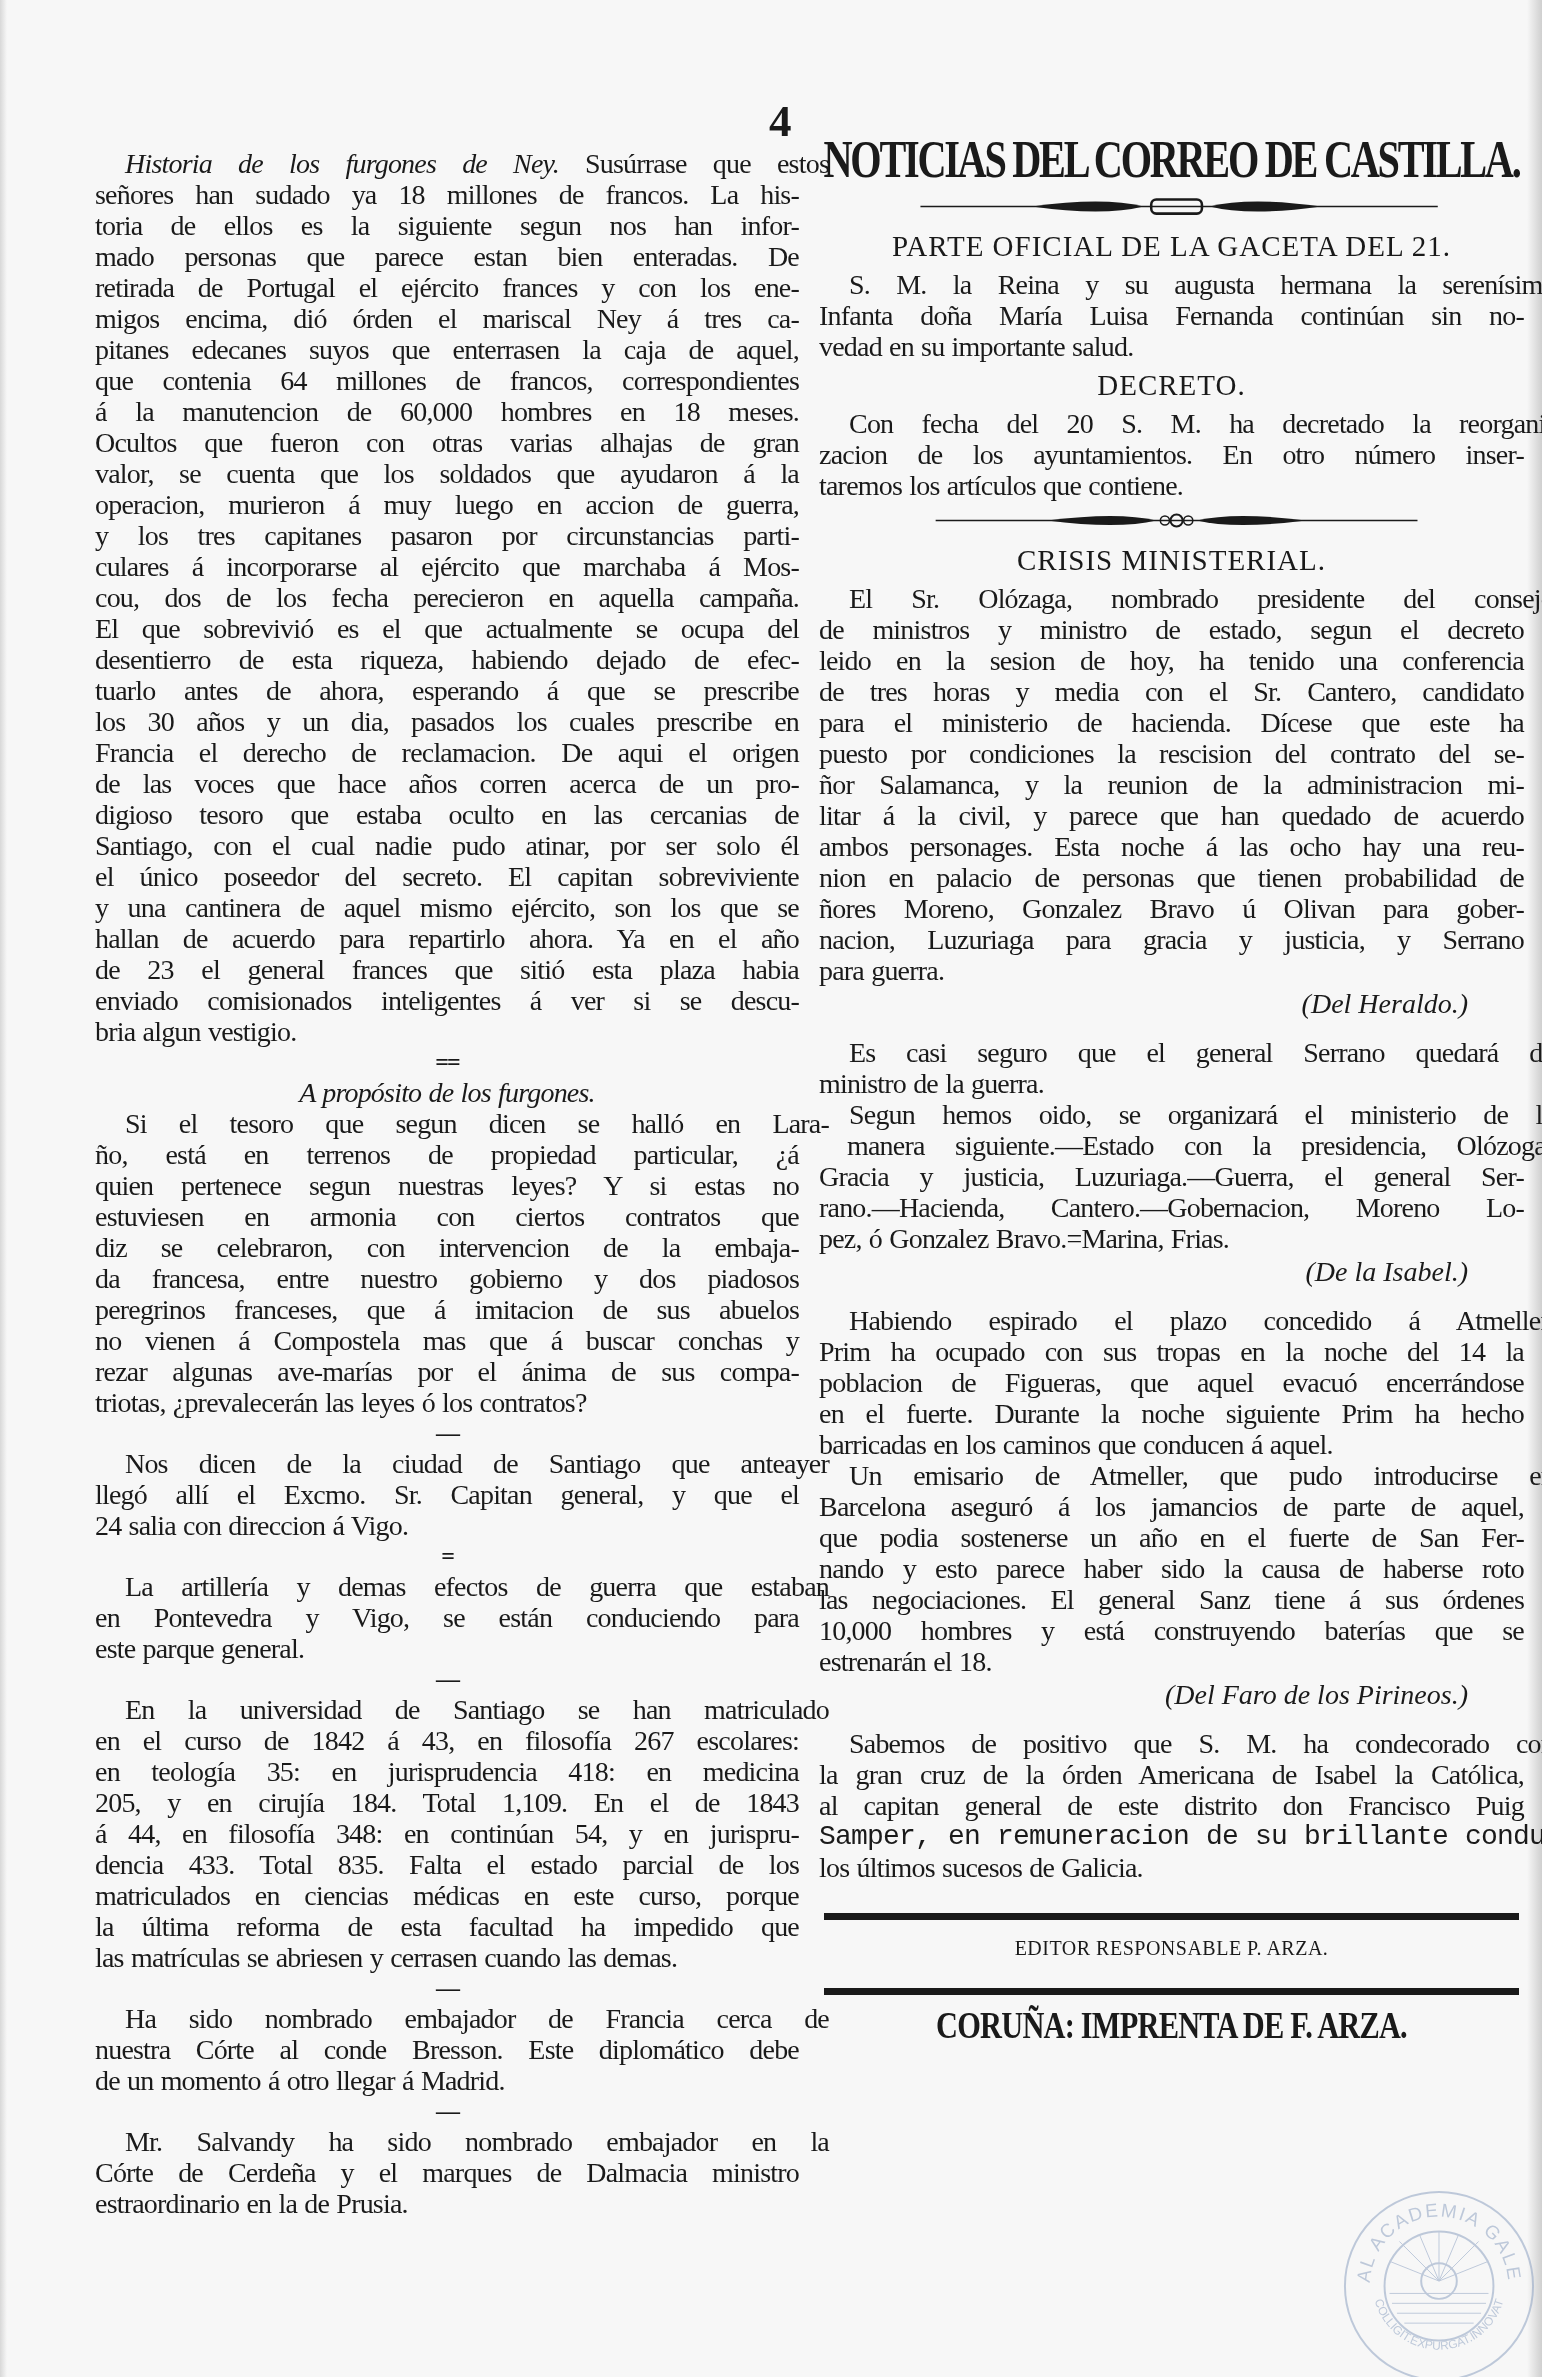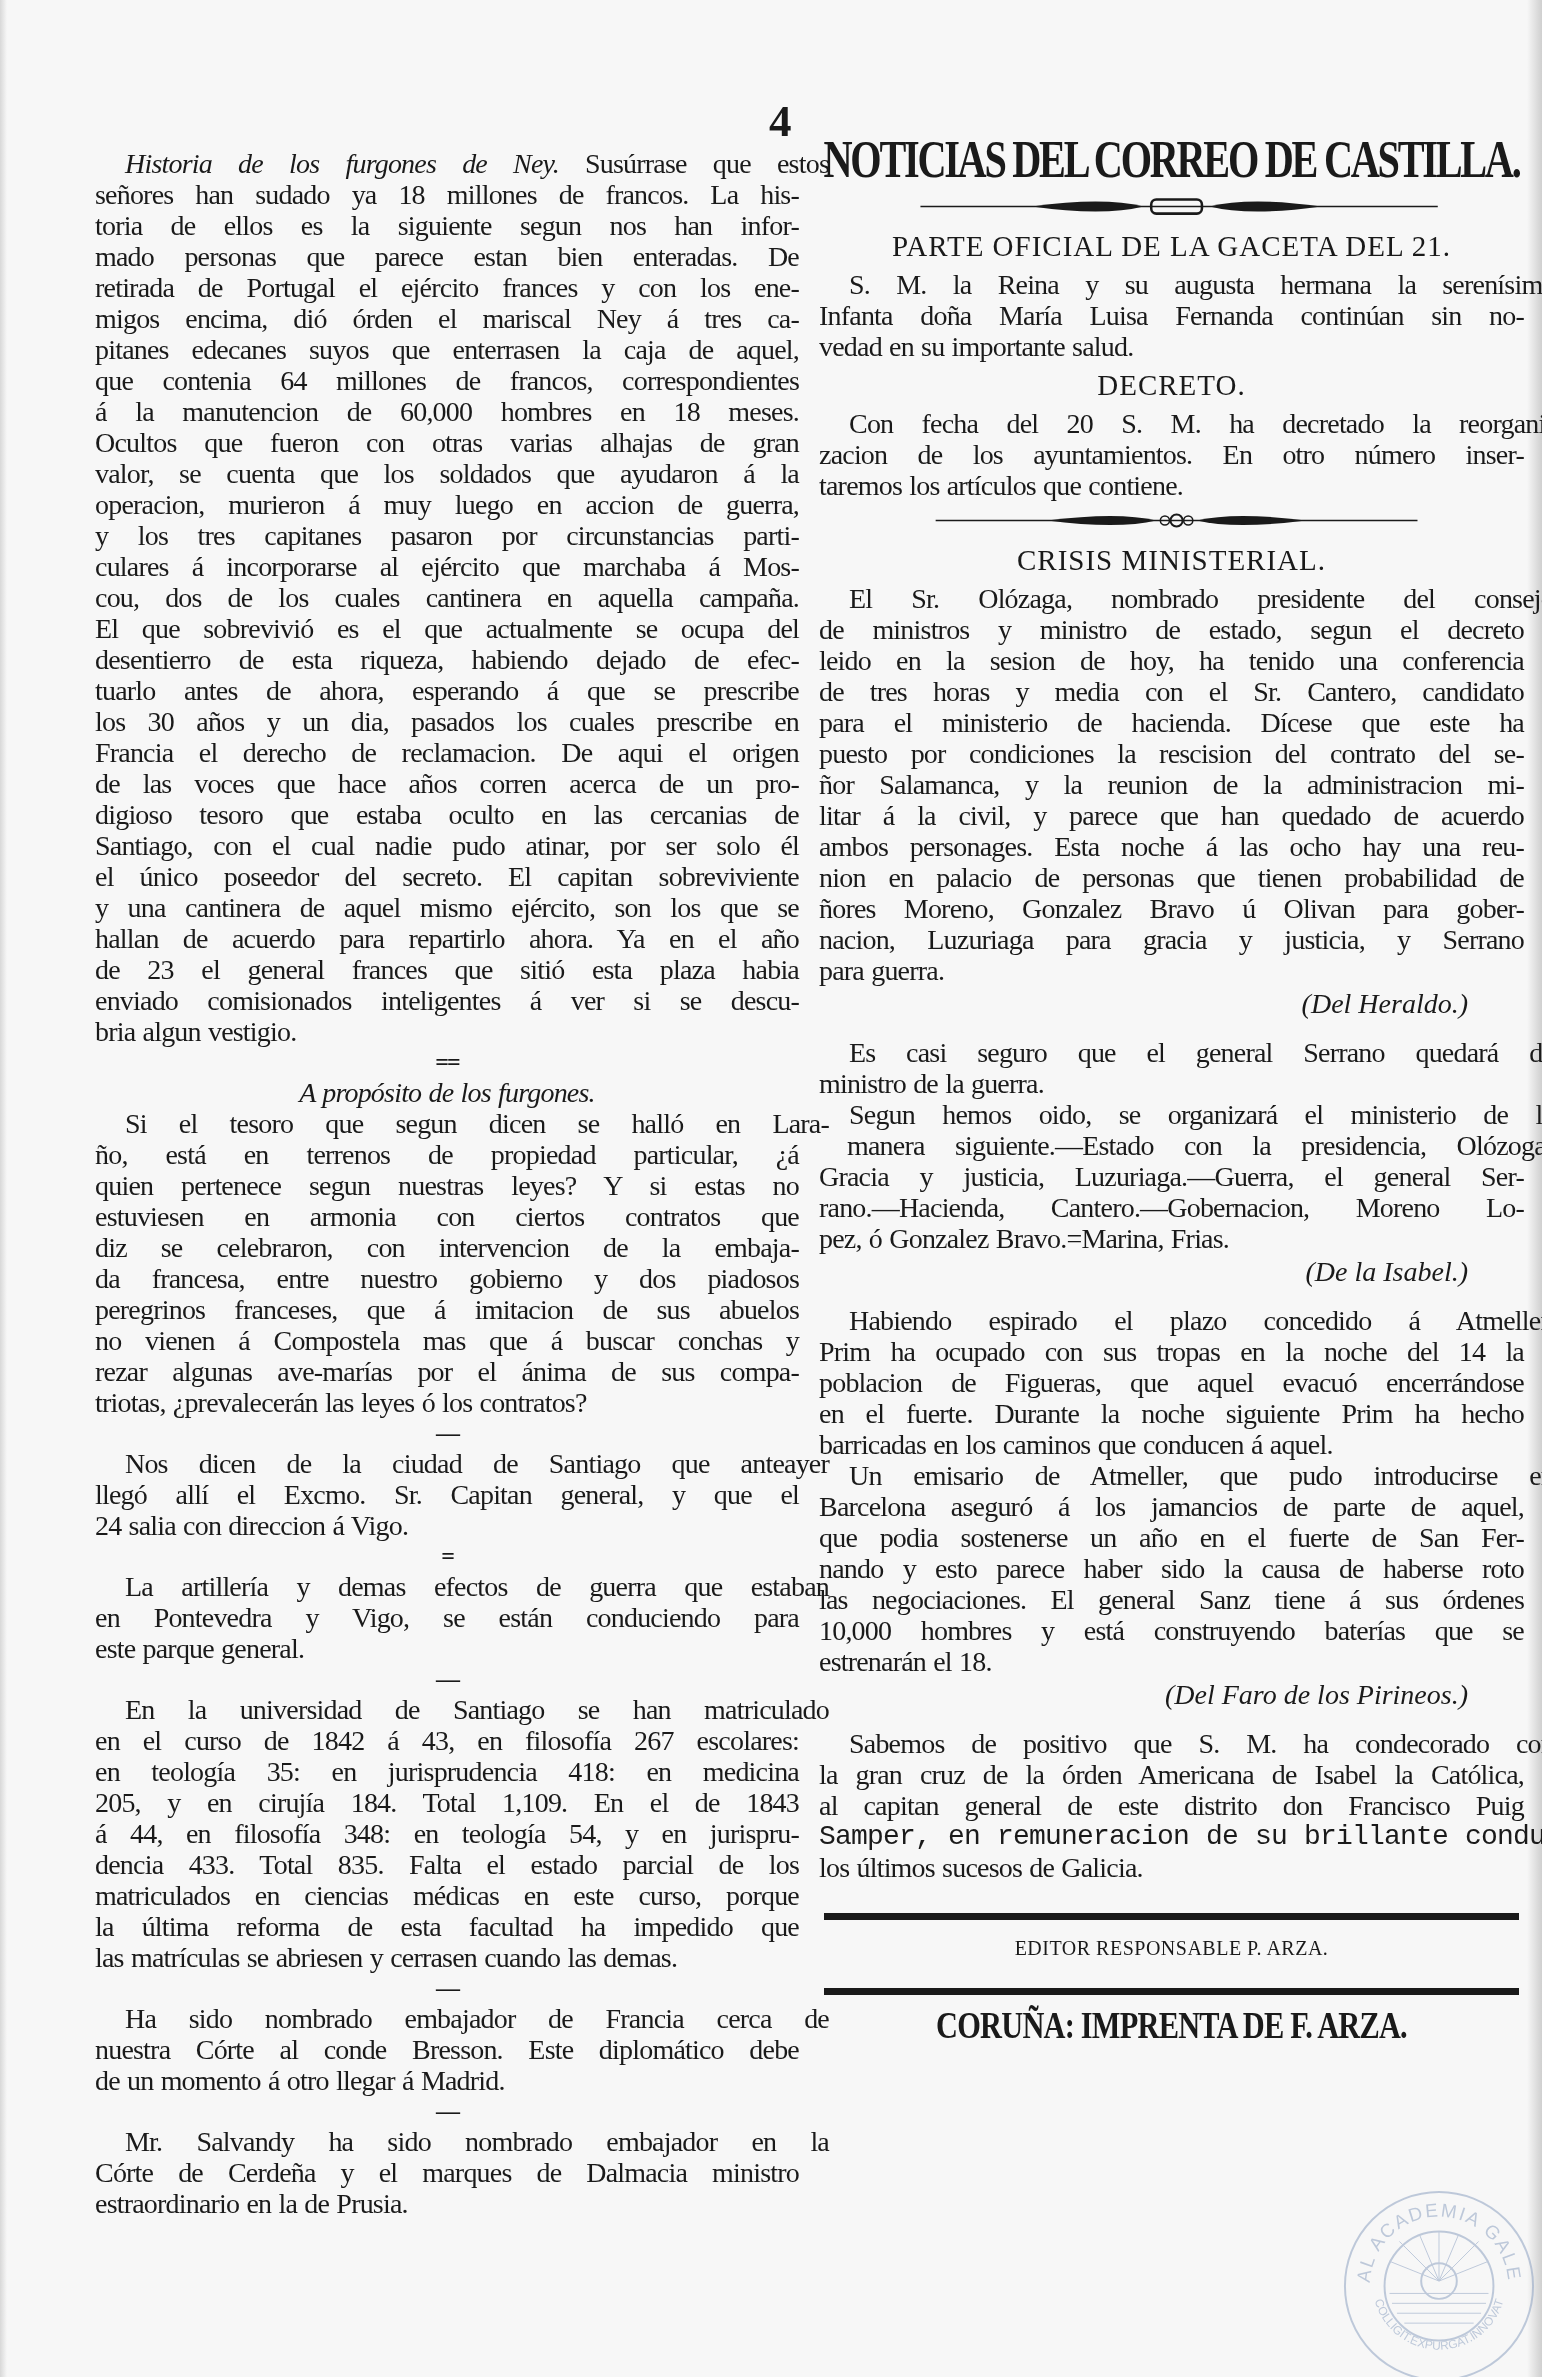--- a/index.html
+++ b/index.html
@@ -56,21 +56,21 @@
       <span class="ln" style="width: 704px;">retirada de Portugal el ejército frances y con los ene-</span>
       <span class="ln" style="width: 704px;">migos encima, dió órden el mariscal Ney á tres ca-</span>
       <span class="ln" style="width: 704px;">pitanes edecanes suyos que enterrasen la caja de aquel,</span>
       <span class="ln" style="width: 704px;">que contenia 64 millones de francos, correspondientes</span>
       <span class="ln" style="width: 704px;">á la manutencion de 60,000 hombres en 18 meses.</span>
       <span class="ln" style="width: 704px;">Ocultos que fueron con otras varias alhajas de gran</span>
       <span class="ln" style="width: 704px;">valor, se cuenta que los soldados que ayudaron á la</span>
       <span class="ln" style="width: 704px;">operacion, murieron á muy luego en accion de guerra,</span>
       <span class="ln" style="width: 704px;">y los tres capitanes pasaron por circunstancias parti-</span>
       <span class="ln" style="width: 704px;">culares á incorporarse al ejército que marchaba á Mos-</span>
-      <span class="ln" style="width: 704px;">cou, dos de los cuales cantinera en aquella campaña.</span>
+      <span class="ln" style="width: 704px;">cou, dos de los fecha perecieron en aquella campaña.</span>
       <span class="ln" style="width: 704px;">El que sobrevivió es el que actualmente se ocupa del</span>
       <span class="ln" style="width: 704px;">desentierro de esta riqueza, habiendo dejado de efec-</span>
       <span class="ln" style="width: 704px;">tuarlo antes de ahora, esperando á que se prescribe</span>
       <span class="ln" style="width: 704px;">los 30 años y un dia, pasados los cuales prescribe en</span>
       <span class="ln" style="width: 704px;">Francia el derecho de reclamacion. De aqui el origen</span>
       <span class="ln" style="width: 704px;">de las voces que hace años corren acerca de un pro-</span>
       <span class="ln" style="width: 704px;">digioso tesoro que estaba oculto en las cercanias de</span>
       <span class="ln" style="width: 704px;">Santiago, con el cual nadie pudo atinar, por ser solo él</span>
       <span class="ln" style="width: 704px;">el único poseedor del secreto. El capitan sobreviviente</span>
       <span class="ln" style="width: 704px;">y una cantinera de aquel mismo ejército, son los que se</span>
@@ -104,21 +104,21 @@
       <span class="ln indent" style="width: 704px;">La artillería y demas efectos de guerra que estaban</span>
       <span class="ln" style="width: 704px;">en Pontevedra y Vigo, se están conduciendo para</span>
       <span class="ln last" style="width: auto;">este parque general.</span>
     </div>
     <div class="sep">—</div>
     <div class="para">
       <span class="ln indent" style="width: 704px;">En la universidad de Santiago se han matriculado</span>
       <span class="ln" style="width: 704px;">en el curso de 1842 á 43, en filosofía 267 escolares:</span>
       <span class="ln" style="width: 704px;">en teología 35: en jurisprudencia 418: en medicina</span>
       <span class="ln" style="width: 704px;">205, y en cirujía 184. Total 1,109. En el de 1843</span>
-      <span class="ln" style="width: 704px;">á 44, en filosofía 348: en teología 54, y en jurispru-</span>
+      <span class="ln" style="width: 704px;">á 44, en filosofía 348: en continúan 54, y en jurispru-</span>
       <span class="ln" style="width: 704px;">dencia 433. Total 835. Falta el estado parcial de los</span>
       <span class="ln" style="width: 704px;">matriculados en ciencias médicas en este curso, porque</span>
       <span class="ln" style="width: 704px;">la última reforma de esta facultad ha impedido que</span>
       <span class="ln last" style="width: auto;">las matrículas se abriesen y cerrasen cuando las demas.</span>
     </div>
     <div class="sep">—</div>
     <div class="para">
       <span class="ln indent" style="width: 704px;">Ha sido nombrado embajador de Francia cerca de</span>
       <span class="ln" style="width: 704px;">nuestra Córte al conde Bresson. Este diplomático debe</span>
       <span class="ln last" style="width: auto;">de un momento á otro llegar á Madrid.</span>

